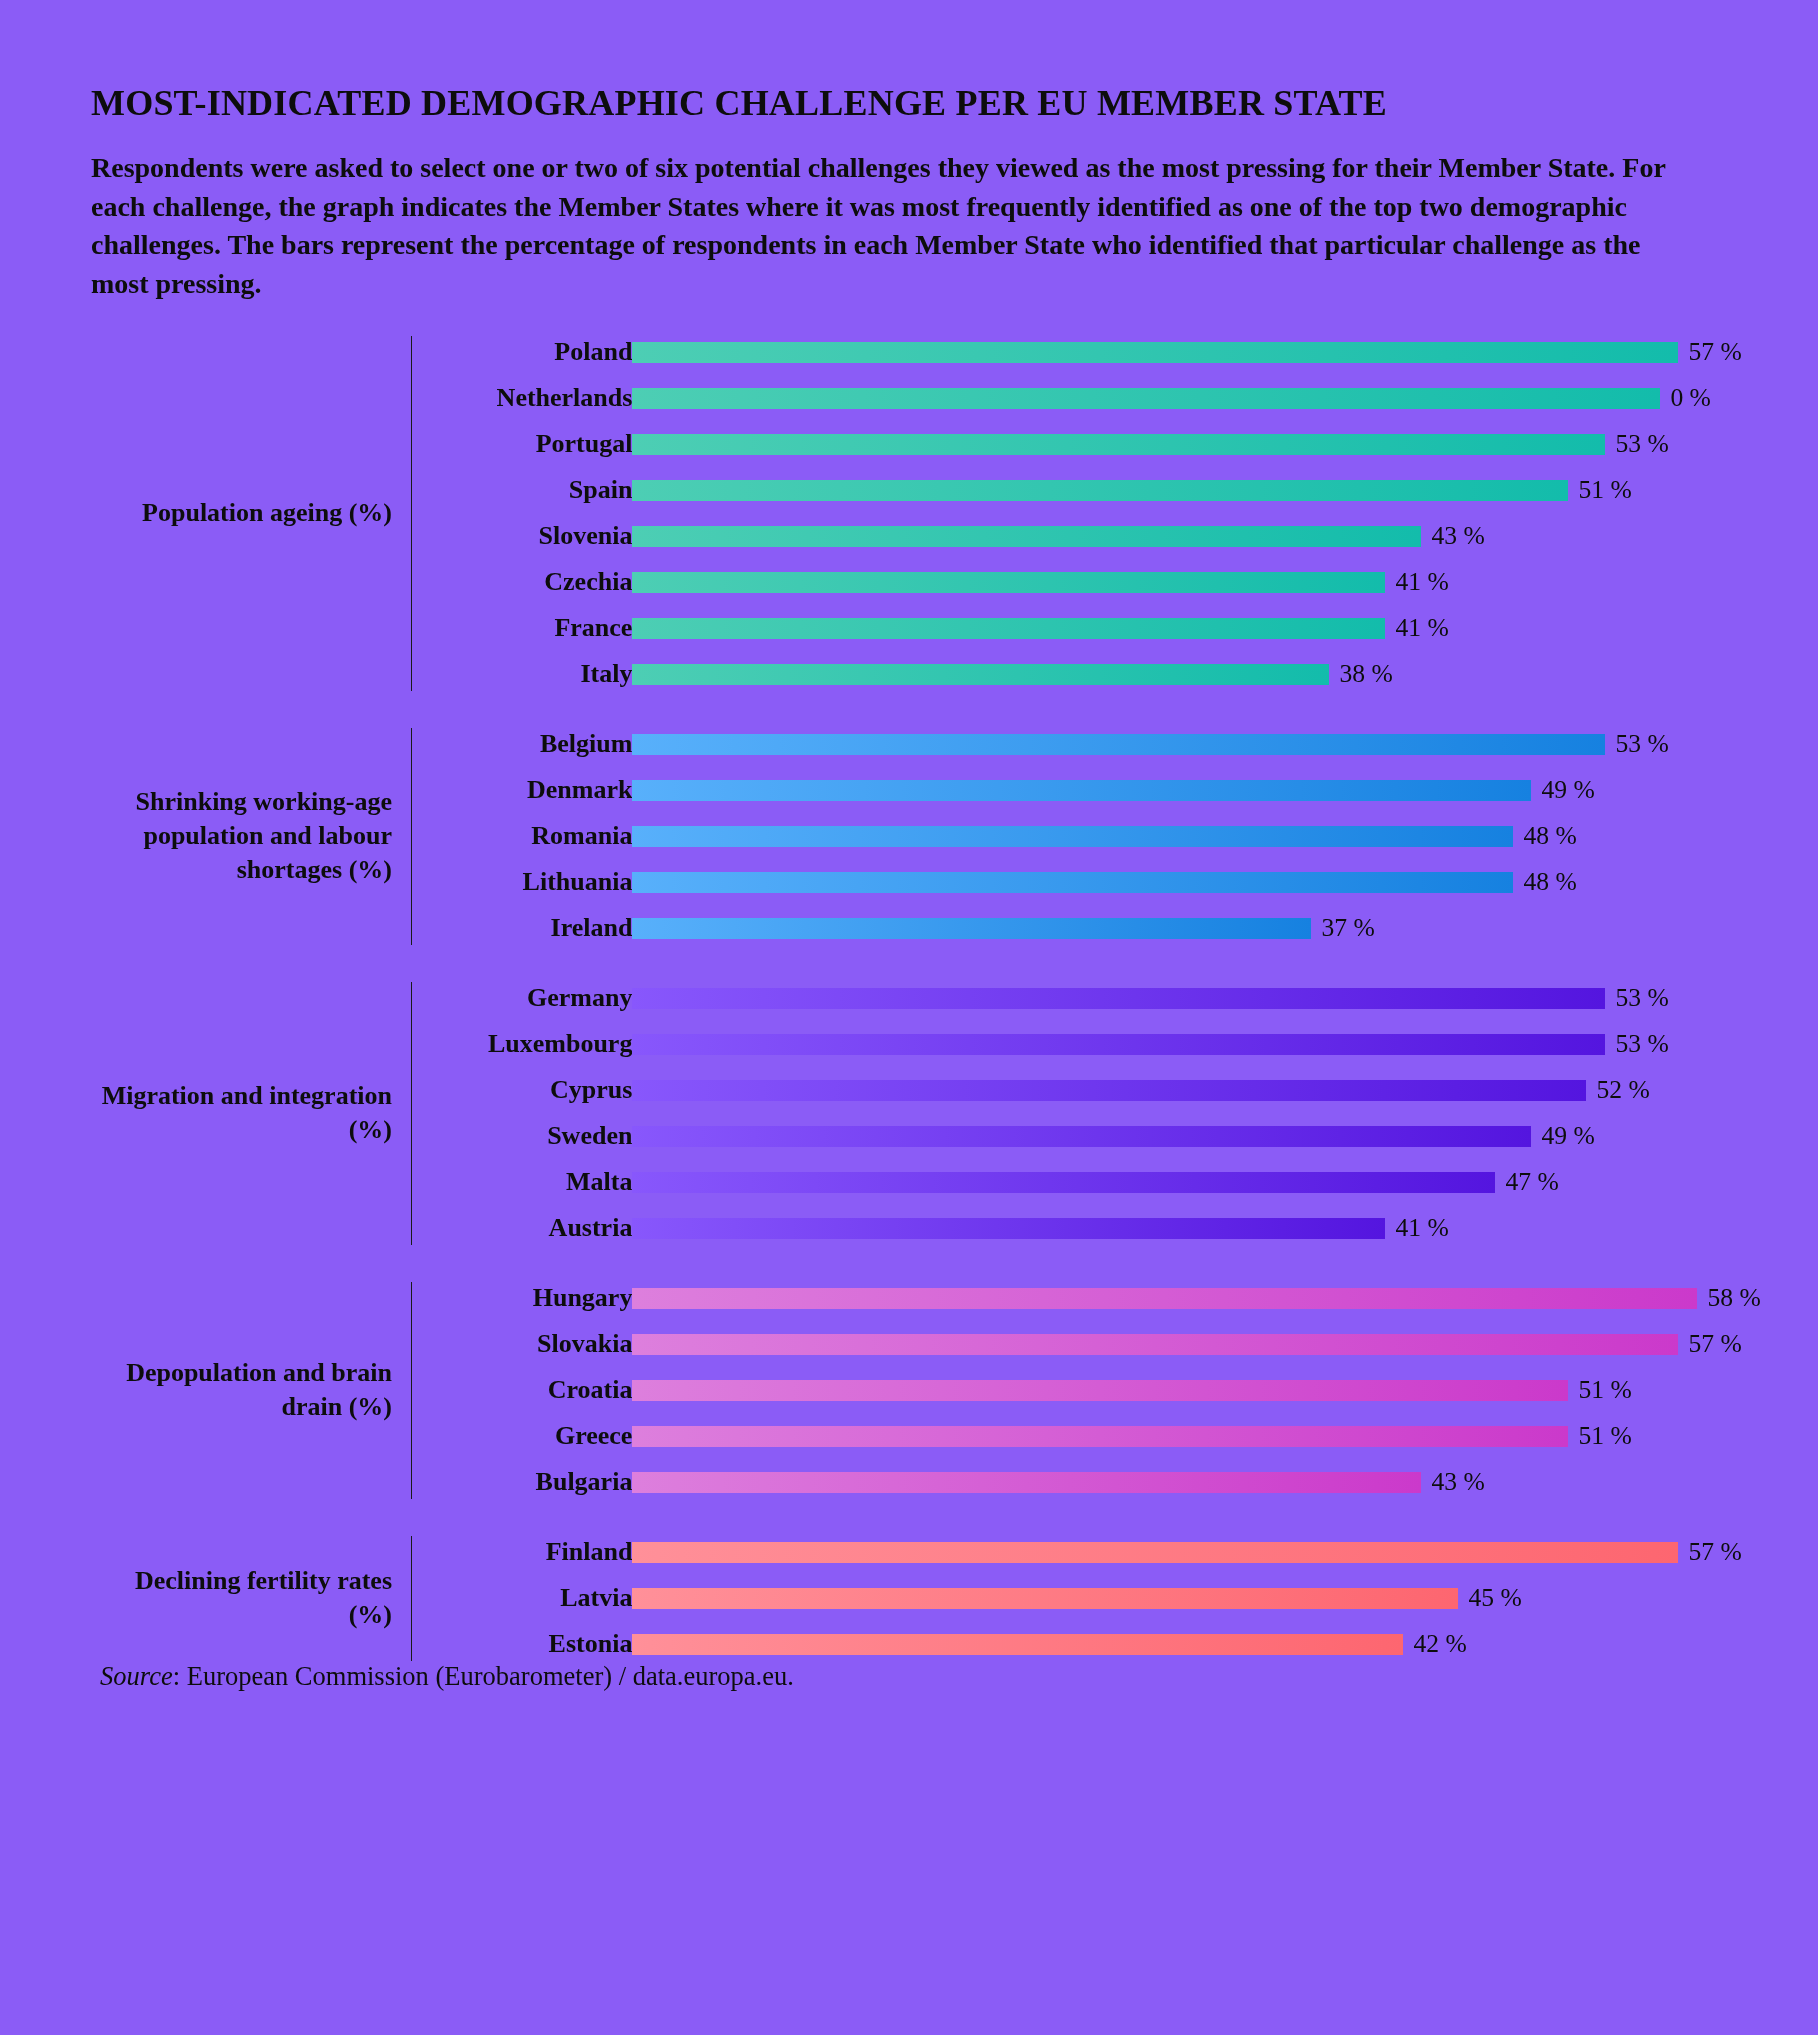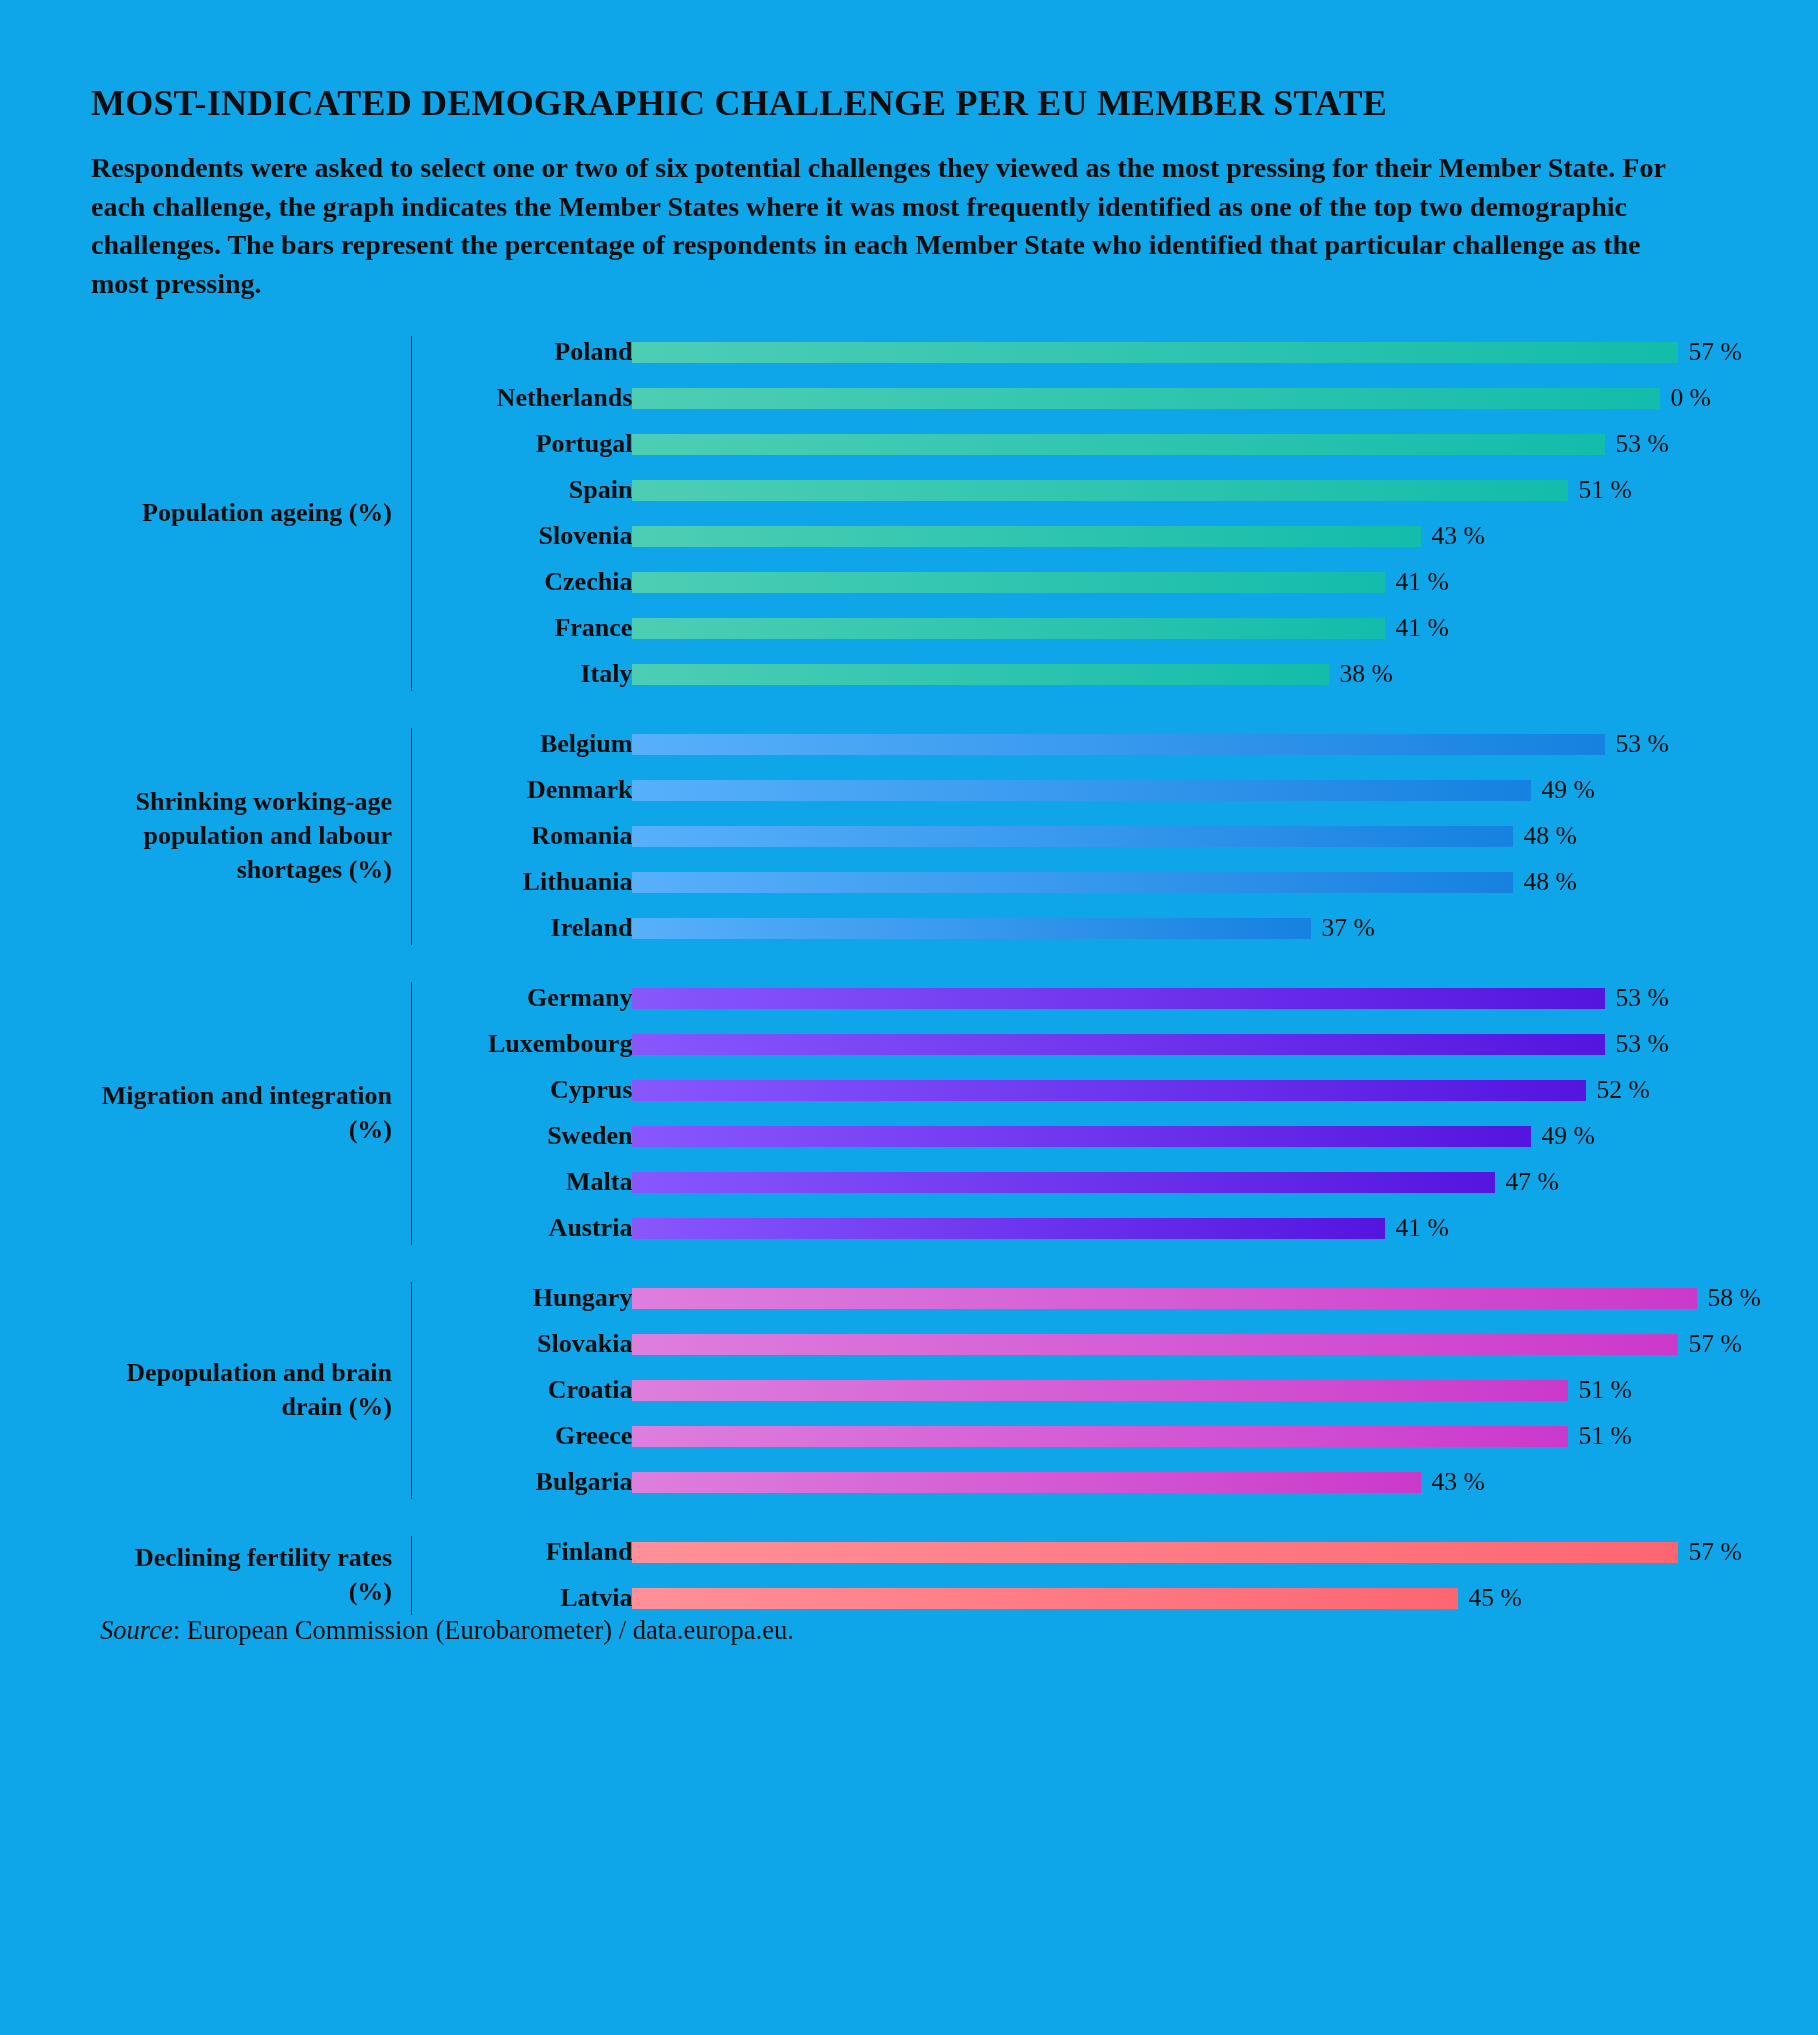--- a/index.html
+++ b/index.html
@@ -11,21 +11,21 @@
     width: 1819px;
     height: 2035px;
     font-family: "Liberation Serif", "DejaVu Serif", serif;
     color: #0d0d0d;
     overflow: hidden;
   }
   .page {
     position: relative;
     width: 1819px;
     height: 2035px;
-    background: #0ea5e9;
+    background: #8b5cf6;
     box-sizing: border-box;
     padding: 0 91px;
   }
 
   
   .title {
     font-size: 36px;
     font-weight: bold;
     letter-spacing: 0.2px;
     padding-top: 85px;
@@ -330,20 +330,27 @@
               <div class="bar-value">57 %</div>
             </div>
           </div>
           <div class="row">
             <div class="row-label">Latvia</div>
             <div class="bar-area">
               <div class="bar c-pink" style="width: 826px;"></div>
               <div class="bar-value">45 %</div>
             </div>
           </div>
+          <div class="row">
+            <div class="row-label">Estonia</div>
+            <div class="bar-area">
+              <div class="bar c-pink" style="width: 771px;"></div>
+              <div class="bar-value">42 %</div>
+            </div>
+          </div>
         </div>
       </div>
     </div>
 
   <div class="source">
     <span class="src-word">Source</span><span>: European Commission (Eurobarometer) / data.europa.eu.</span>
   </div>
 
 </div>
 

